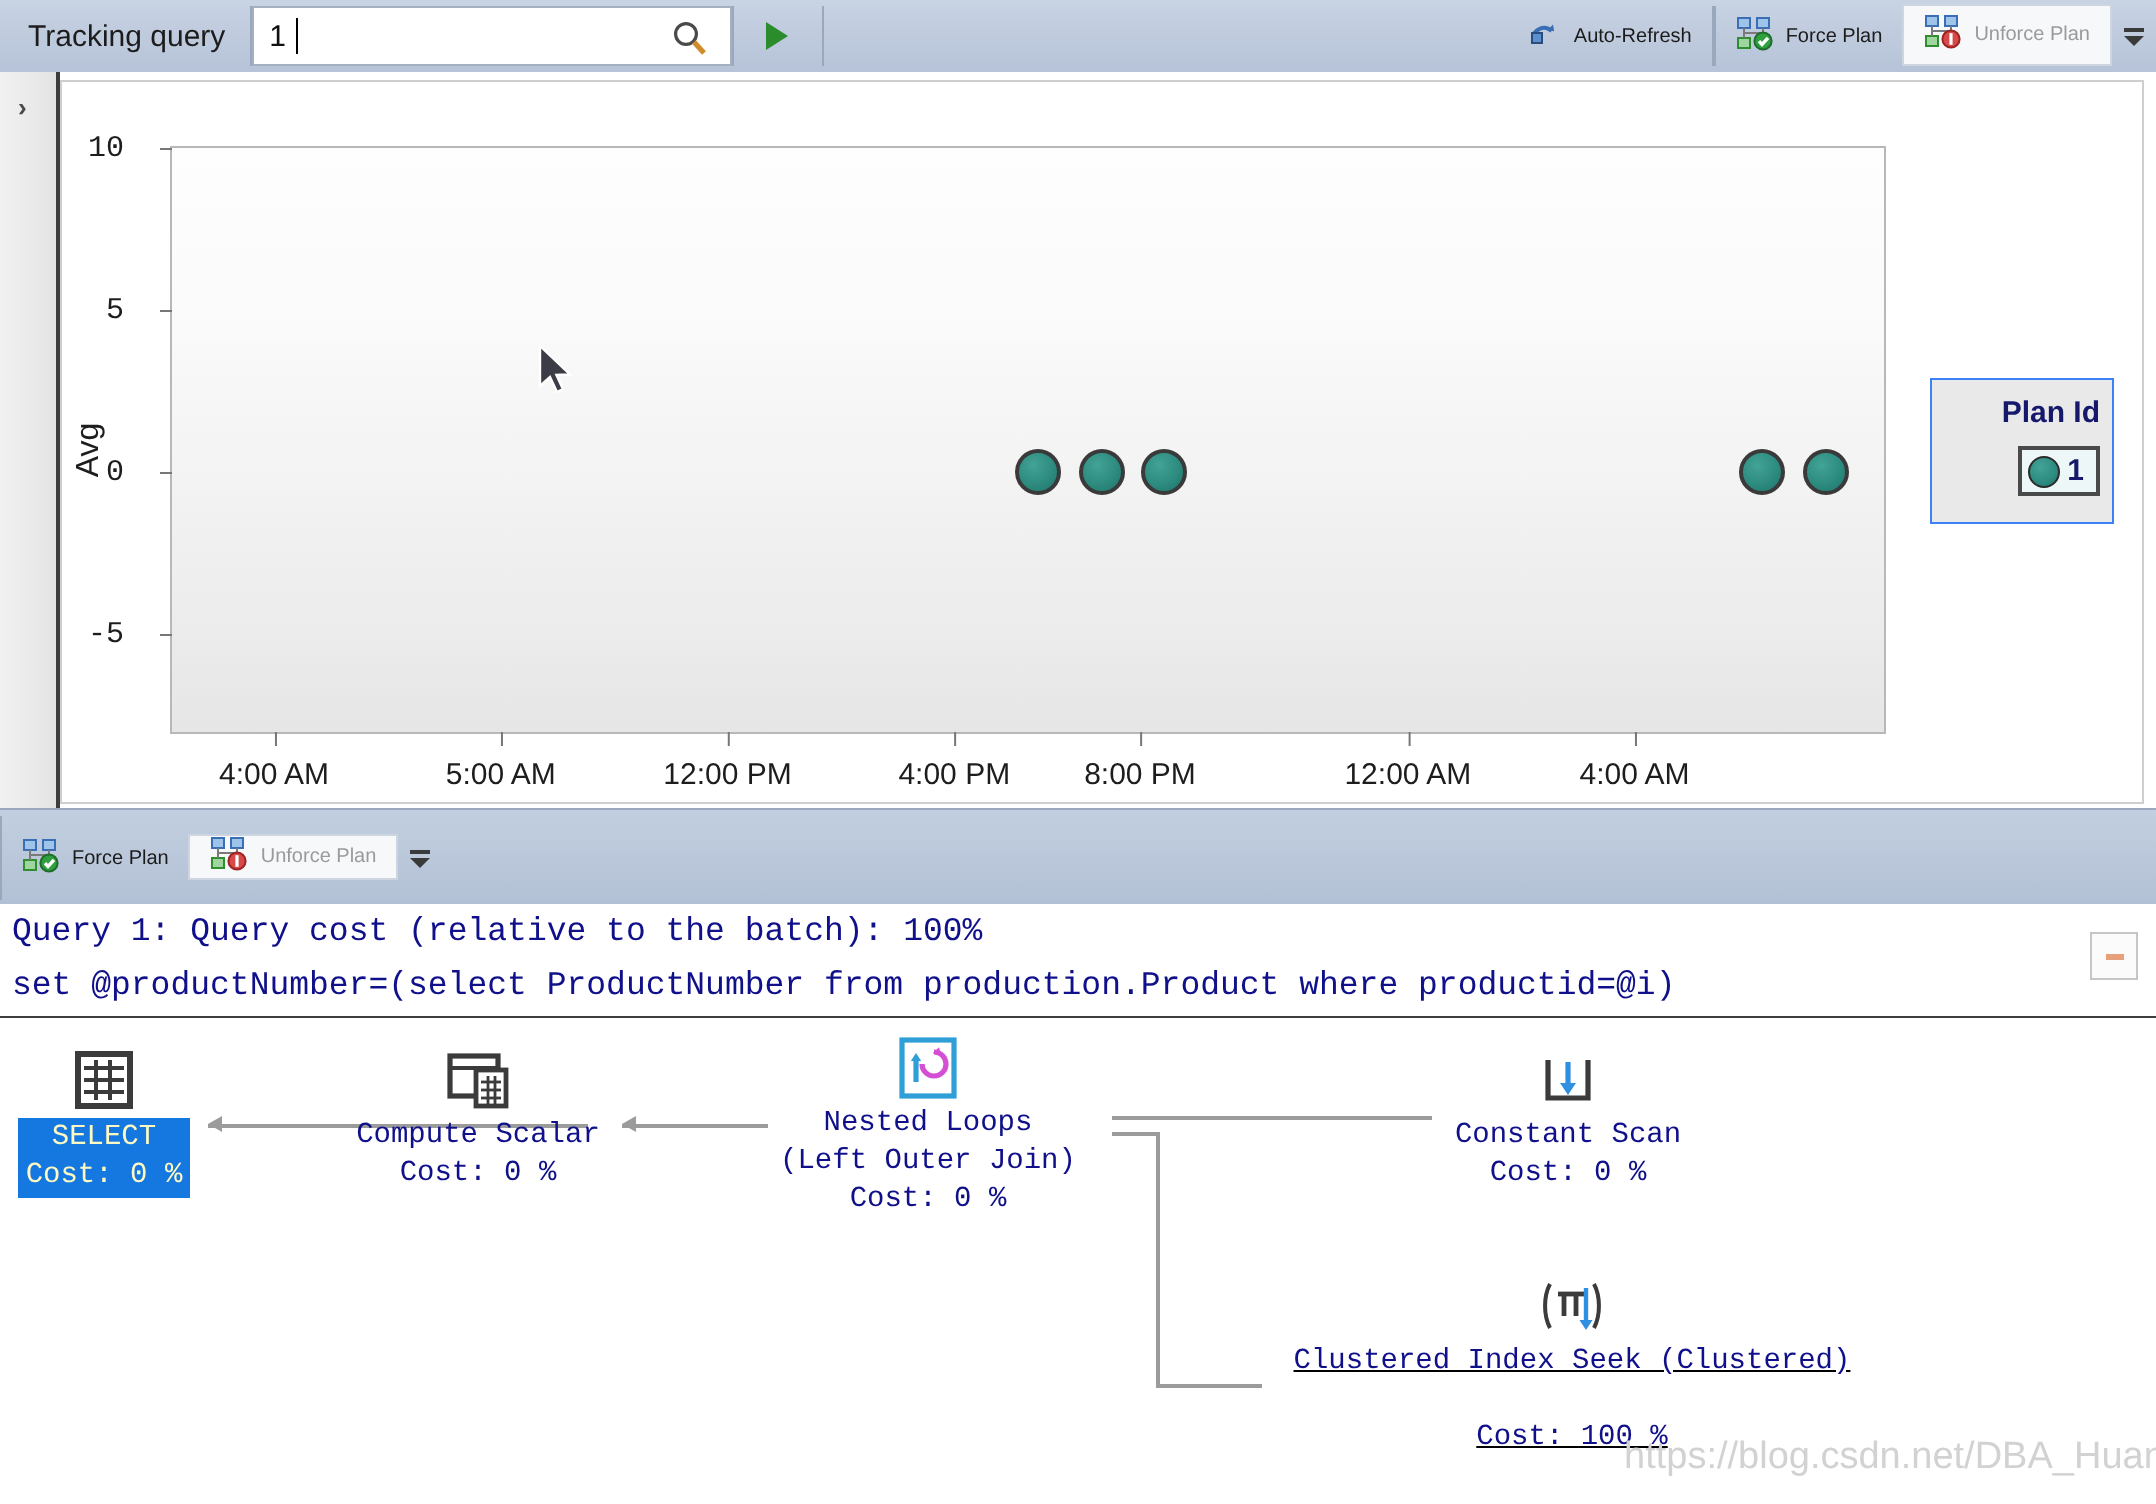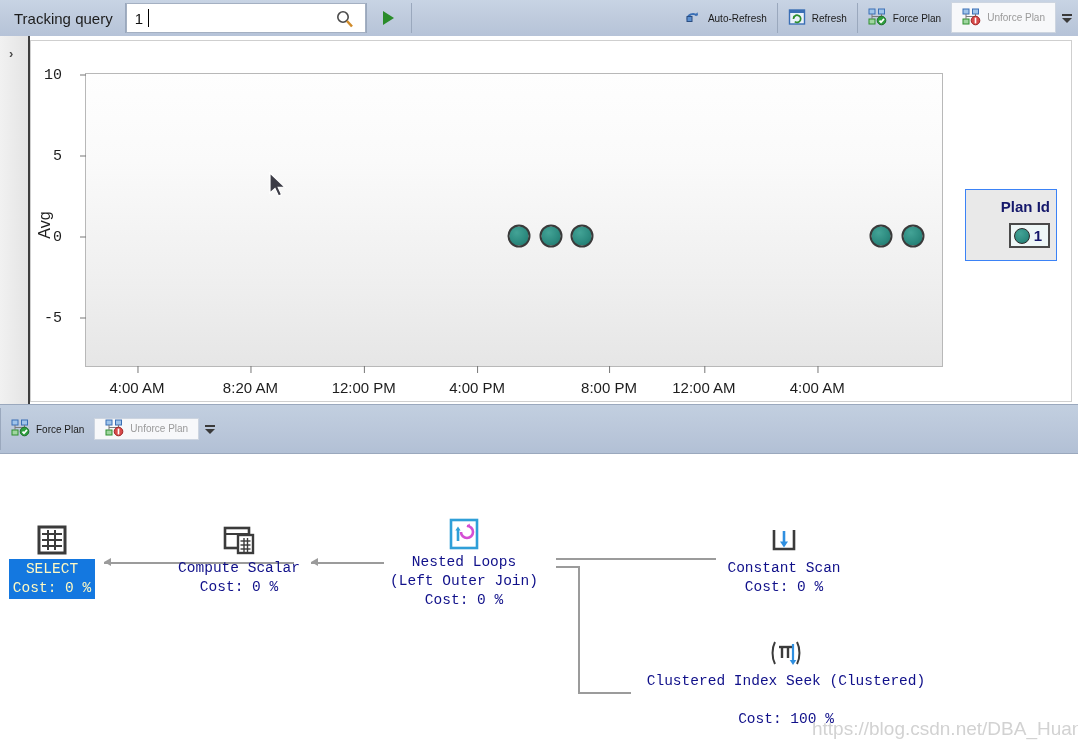--- a/index.html
+++ b/index.html
@@ -255,31 +255,20 @@
         <svg width="18" height="18" viewBox="0 0 18 18">
           <path d="M3.5 11.5a5.5 5.5 0 0 1 9.3-4" fill="none" stroke="#3a6fb5" stroke-width="2"></path>
           <path d="M13.5 4.2l.6 3.4-3.4-.5z" fill="#3a6fb5"></path>
           <rect x="3" y="8.5" width="5" height="5" fill="#5a8fd0" stroke="#2a4d80" stroke-width="1"></rect>
         </svg>
       </span>
       <span>Auto-Refresh</span>
     </div>
     <div class="tb-sep"></div>
 
-    <div class="tb-btn">
-      <span>
-        <svg width="18" height="18" viewBox="0 0 18 18">
-          <rect x="1.5" y="2" width="15" height="14" fill="#eaf2fb" stroke="#3a6fb5" stroke-width="1.4"></rect>
-          <rect x="1.5" y="2" width="15" height="3" fill="#3a6fb5"></rect>
-          <path d="M5.5 11a3.6 3.6 0 1 1 1.3 2.6" fill="none" stroke="#2f8f2f" stroke-width="1.7"></path>
-          <path d="M5 7.8l2.6.5-1.5 1.9z" fill="#2f8f2f"></path>
-        </svg>
-      </span>
-      <span>Refresh</span>
-    </div>
     <div class="tb-sep"></div>
 
     <div class="tb-btn">
       <span>
         <svg width="19" height="18" viewBox="0 0 19 18">
           <rect x="1" y="1" width="6" height="5" fill="#9fc4ea" stroke="#3a6fb5" stroke-width="1"></rect>
           <rect x="10.5" y="1" width="6" height="5" fill="#9fc4ea" stroke="#3a6fb5" stroke-width="1"></rect>
           <rect x="1" y="11" width="6" height="5" fill="#9fd69f" stroke="#2f8f2f" stroke-width="1"></rect>
           <line x1="4" y1="6" x2="4" y2="11" stroke="#7a7a7a" stroke-width="1"></line>
           <line x1="4" y1="8.5" x2="13.5" y2="8.5" stroke="#7a7a7a" stroke-width="1"></line>
@@ -320,24 +309,24 @@
     </div>
 
     <div class="chart-area">
       <div class="axis-title">Avg</div>
       <div class="plot" id="plot">
           <div class="ytick" style="top: 0px;"><span>10</span></div>
           <div class="ytick" style="top: 81.1111px;"><span>5</span></div>
           <div class="ytick" style="top: 162.222px;"><span>0</span></div>
           <div class="ytick" style="top: 243.333px;"><span>-5</span></div>
           <div class="xtick" style="left: 51.0199px;">4:00 AM</div>
-          <div class="xtick" style="left: 164.397px;">8:20 AM</div>
+          <div class="xtick" style="left: 164.397px;">5:00 AM</div>
           <div class="xtick" style="left: 277.775px;">12:00 PM</div>
           <div class="xtick" style="left: 391.152px;">4:00 PM</div>
-          <div class="xtick" style="left: 523px;">8:00 PM</div>
+          <div class="xtick" style="left: 484px;">8:00 PM</div>
           <div class="xtick" style="left: 617.907px;">12:00 AM</div>
           <div class="xtick" style="left: 731.285px;">4:00 AM</div>
           <div class="dot" style="left: 433.136px; top: 162.222px;"></div>
           <div class="dot" style="left: 464.808px; top: 162.222px;"></div>
           <div class="dot" style="left: 496.48px; top: 162.222px;"></div>
           <div class="dot" style="left: 795.224px; top: 162.222px;"></div>
           <div class="dot" style="left: 826.896px; top: 162.222px;"></div>
         </div>
 
       <div class="legend">
@@ -387,20 +376,27 @@
         </svg>
       </span>
       <span>Unforce Plan</span>
     </div>
     <div class="tb-overflow">
       <div class="ovf-bar"></div>
       <div class="ovf-tri"></div>
     </div>
   </div>
 
+  <div class="query-block">
+    <div class="qline">Query 1: Query cost (relative to the batch): 100%</div>
+    <div class="qline">set @productNumber=(select ProductNumber from production.Product where productid=@i)</div>
+    <div class="collapse-btn">
+      <i></i>
+    </div>
+  </div>
 
   <div class="plan-canvas">
 
     <div class="edge" style="left:104px; top:53px; width:190px; height:2px;"></div>
     <div class="arrow-head" style="left:104px; top:49px;"></div>
 
     <div class="edge" style="left:311px; top:53px; width:73px; height:2px;"></div>
     <div class="arrow-head" style="left:311px; top:49px;"></div>
 
     <div class="edge" style="left:556px; top:49px; width:160px; height:2px;"></div>
@@ -459,21 +455,21 @@
       <div class="node-icon">
         <svg width="34" height="34" viewBox="0 0 34 34">
           <path d="M7 7 L7 26 L27 26 L27 7" fill="#ffffff" stroke="#3b3b3b" stroke-width="2.6"></path>
           <line x1="17" y1="8" x2="17" y2="20" stroke="#2f8fe0" stroke-width="2.6"></line>
           <path d="M17 24.5l-4-6h8z" fill="#2f8fe0"></path>
         </svg>
       </div>
       <div class="node-text"><span>Constant Scan</span><br><span>Cost: 0 %</span></div>
     </div>
 
-    <div class="node" style="left:630px; top:125px; width:312px;">
+    <div class="node" style="left:630px; top:125px; width:312px;text-decoration:underline;">
       <div class="node-icon">
         <svg width="40" height="34" viewBox="0 0 40 34">
           <path d="M9 6 a9 16 0 0 0 0 22" fill="none" stroke="#3b3b3b" stroke-width="2"></path>
           <path d="M31 6 a9 16 0 0 1 0 22" fill="none" stroke="#3b3b3b" stroke-width="2"></path>
           <line x1="13" y1="11" x2="27" y2="11" stroke="#3b3b3b" stroke-width="2.4"></line>
           <line x1="16" y1="11" x2="16" y2="22" stroke="#3b3b3b" stroke-width="2.4"></line>
           <line x1="22" y1="11" x2="22" y2="22" stroke="#3b3b3b" stroke-width="2.4"></line>
           <line x1="27" y1="8" x2="27" y2="25" stroke="#2f8fe0" stroke-width="2.2"></line>
           <path d="M27 29l-3.3-5h6.6z" fill="#2f8fe0"></path>
         </svg>

